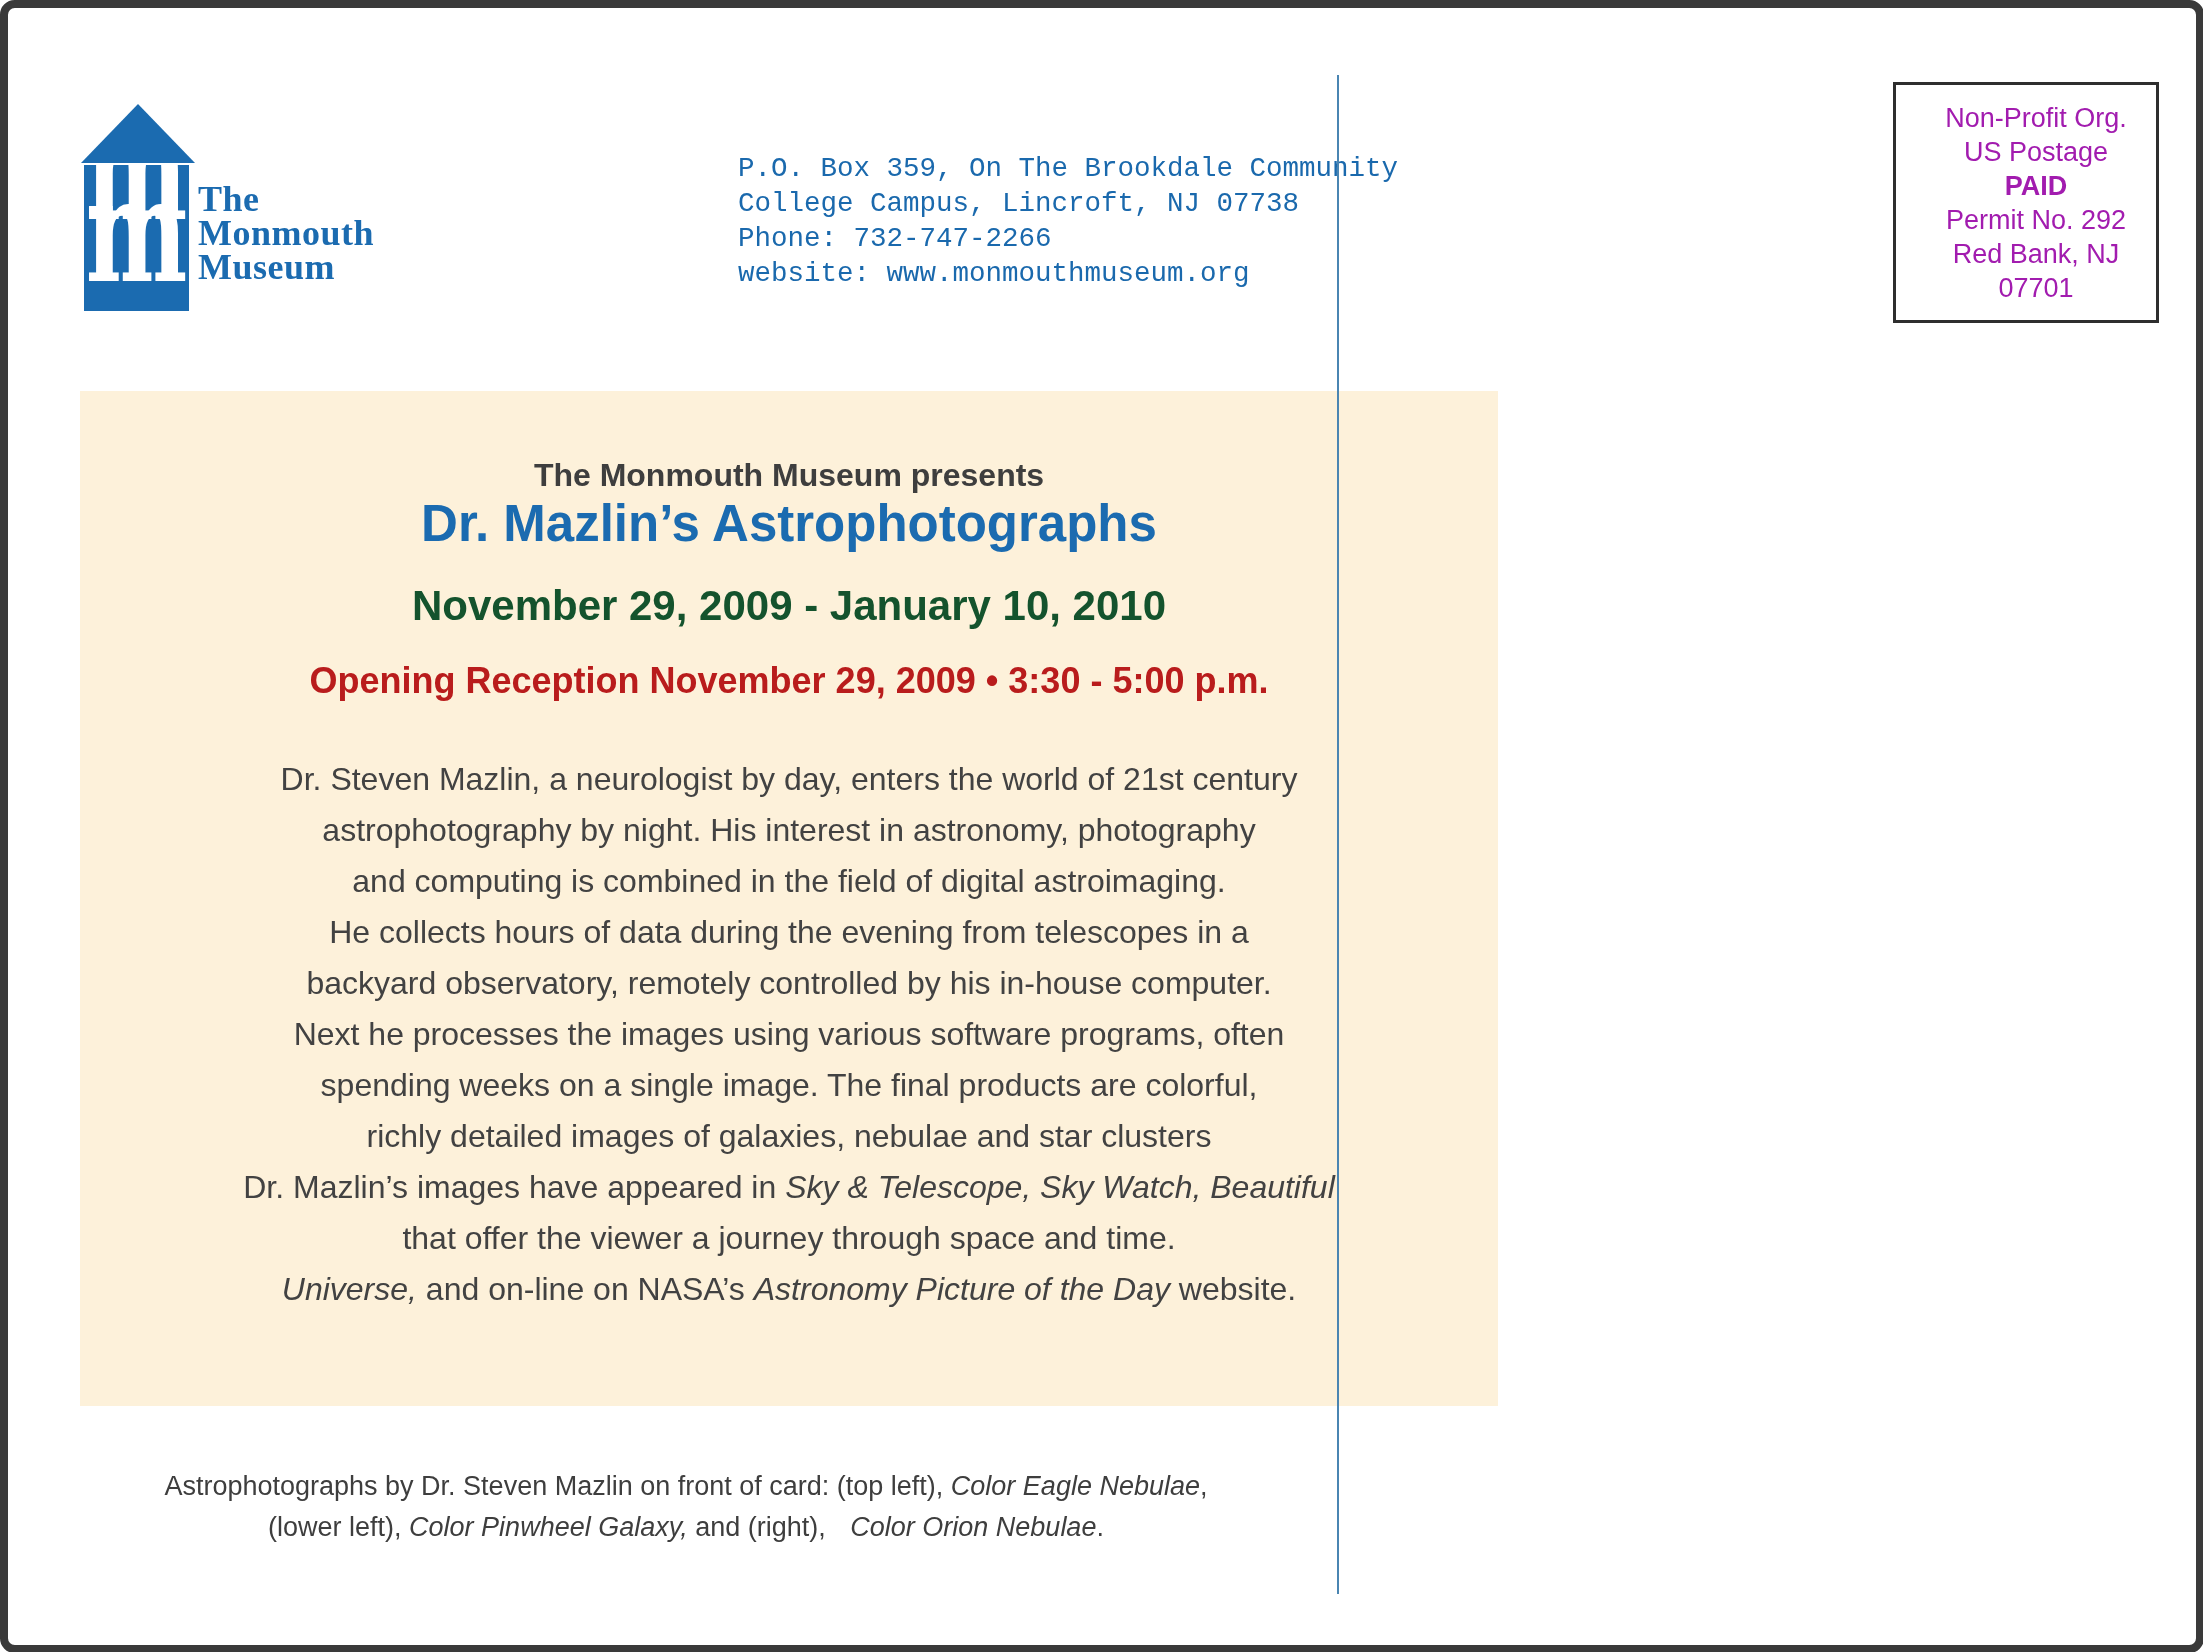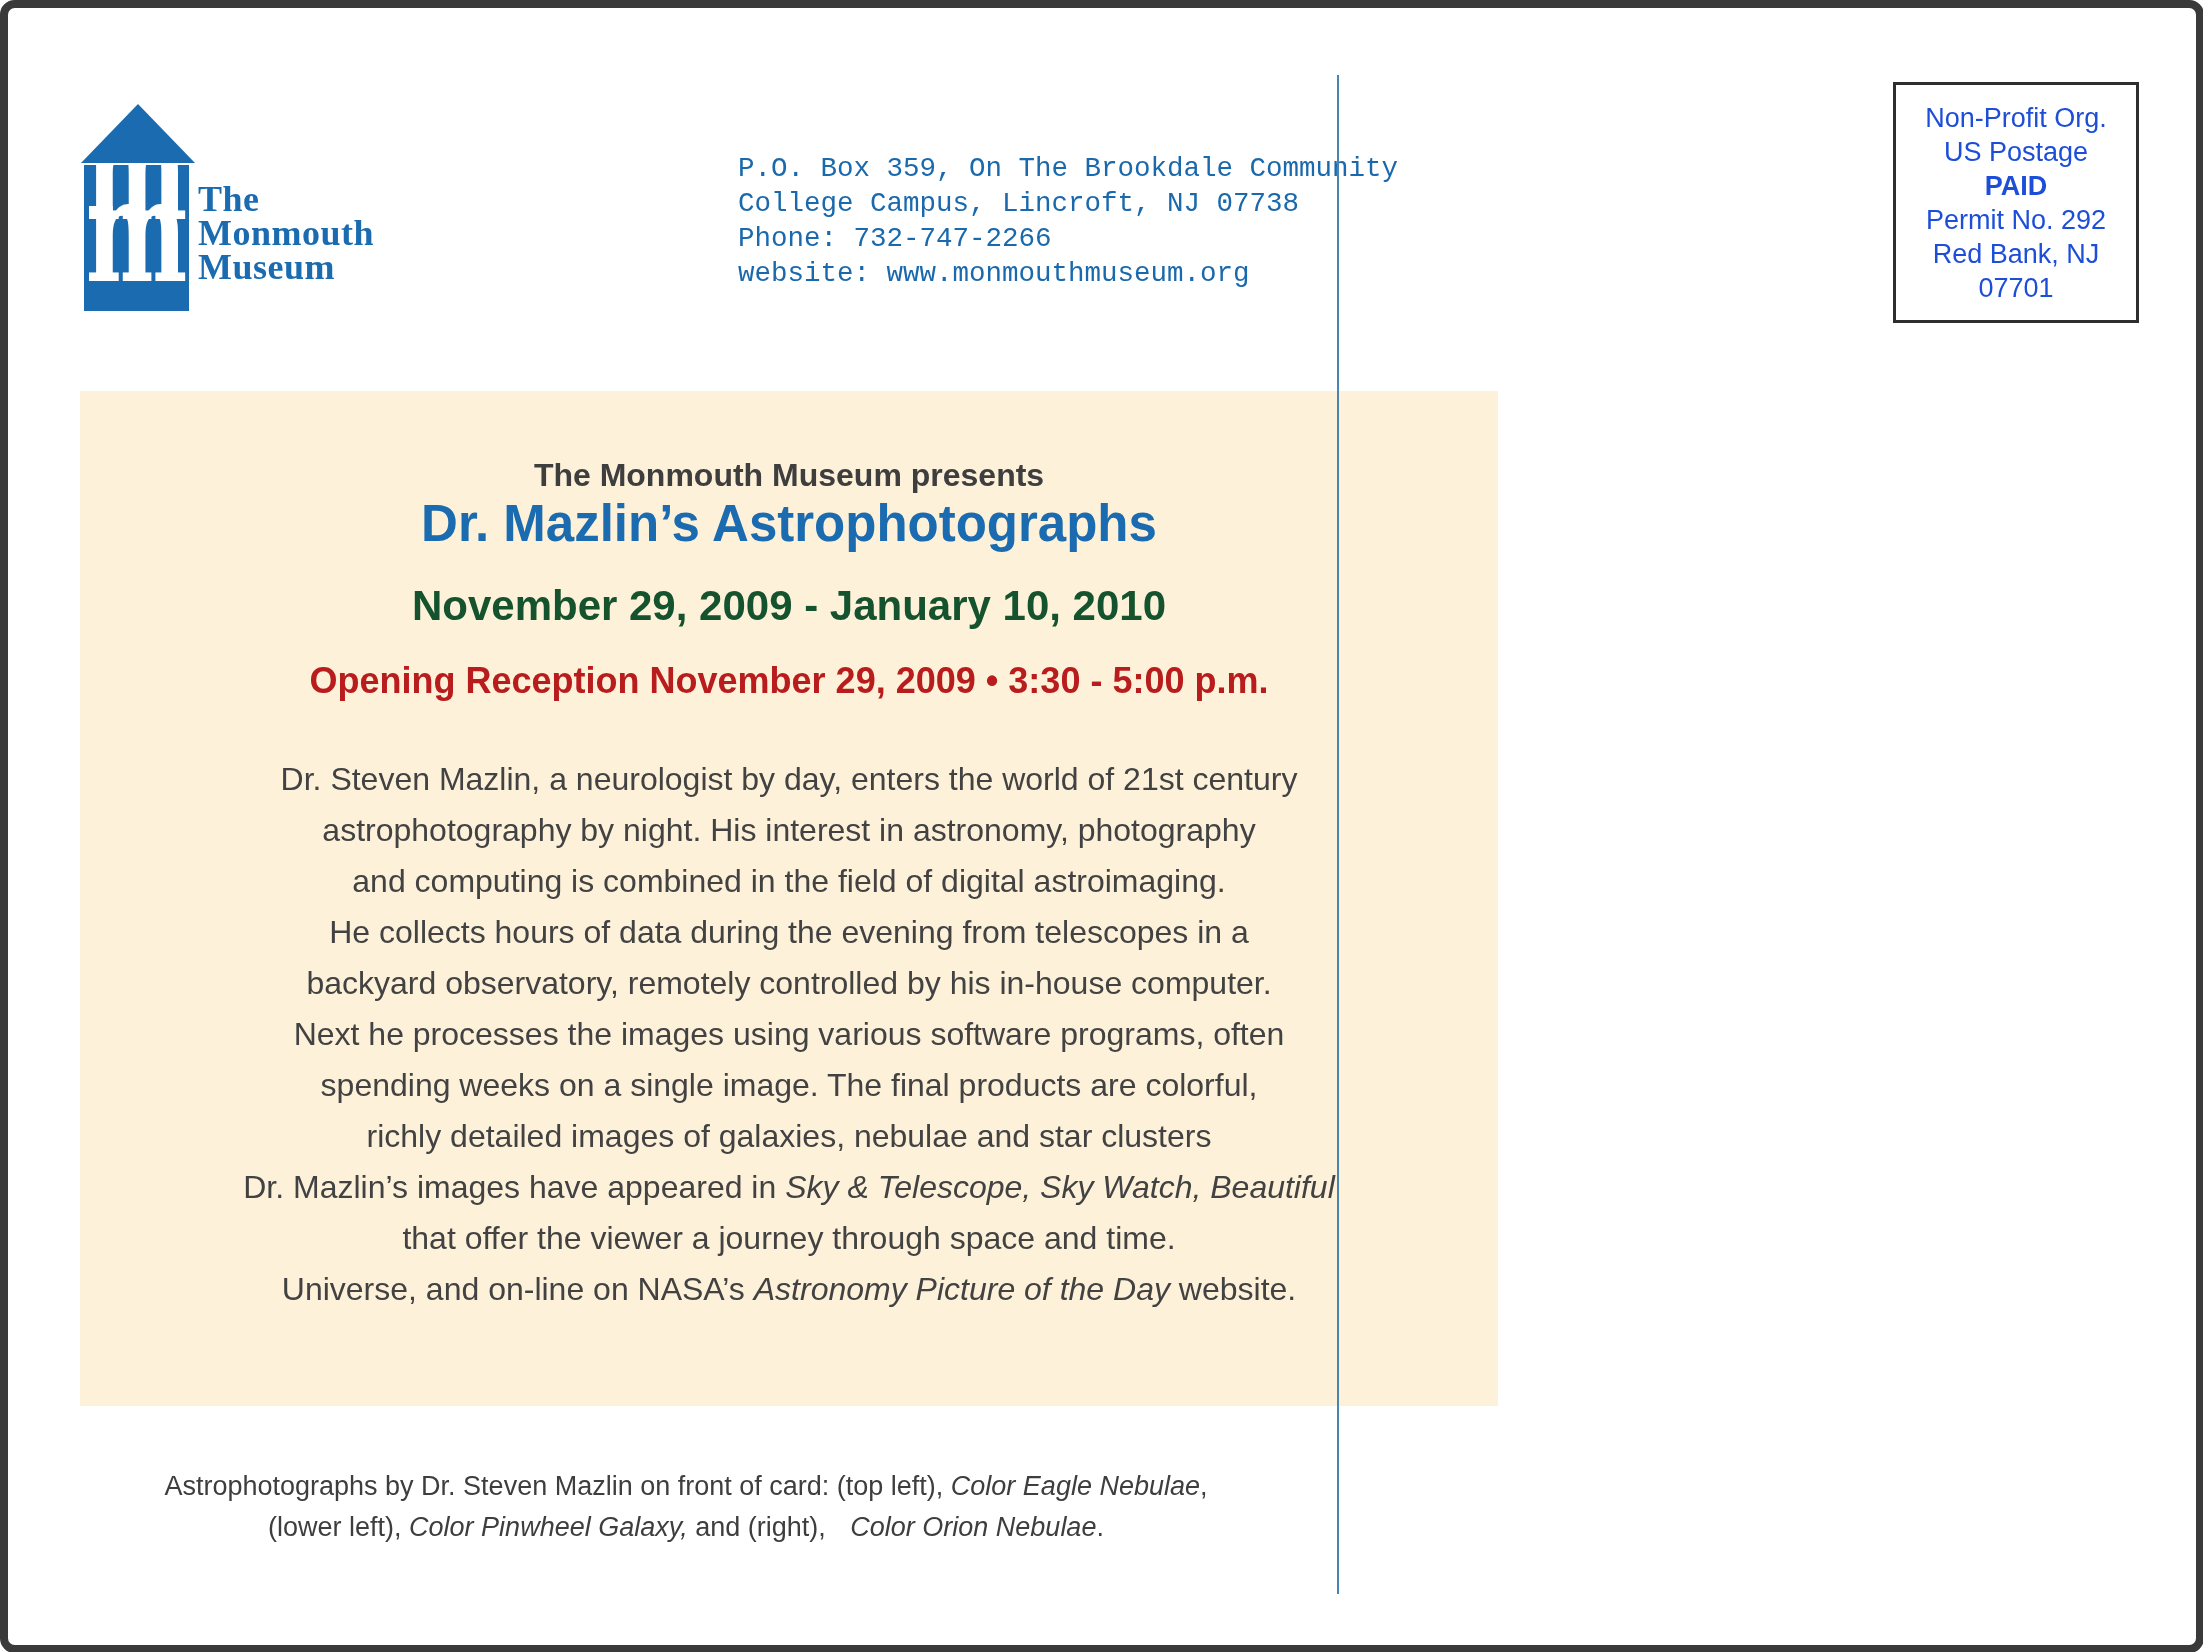--- a/index.html
+++ b/index.html
@@ -16,22 +16,22 @@
   .tower .m1{top:-42px;}
   .tower .m2{top:20px;}
   .museum-name{position:absolute;left:190px;top:174px;color:#1b6bb0;
         font-family:"Liberation Serif",serif;font-weight:bold;font-size:36px;line-height:34px;letter-spacing:0.5px;}
 
   
   .address{position:absolute;left:730px;top:143px;color:#1a69ad;font-size:27.5px;line-height:35px;font-family:Liberation Mono, monospace;}
 
   
   .permit{position:absolute;left:1885px;top:74px;width:240px;height:235px;border:3.7px solid #2e2e2e;
-        color:#1d4ed8;text-align:center;font-size:27px;line-height:34px;
-        display:flex;flex-direction:column;justify-content:center;}
+        color:#a21caf;text-align:center;font-size:27px;line-height:34px;
+        display:flex;flex-direction:column;justify-content:center;padding-left:20px;}
   .permit div:nth-child(3){font-weight:bold;}
 
   
   .panel{position:absolute;left:72px;top:383px;width:1418px;height:1015px;background:#fdf1da;
         text-align:center;box-sizing:border-box;}
   .presents{margin-top:66px;font-size:32px;font-weight:bold;color:#3e3e3e;}
   .title{font-size:51px;font-weight:bold;color:#1b6bb0;}
   .dates{margin-top:28.5px;font-size:42px;font-weight:bold;color:#14532d;}
   .reception{margin-top:30px;font-size:36px;font-weight:bold;color:#b91c1c;}
   .body-text{margin-top:52px;font-size:32px;line-height:51px;color:#424242;}
@@ -84,21 +84,21 @@
         <div><span>Dr. Steven Mazlin, a neurologist by day, enters the world of 21st century</span></div>
         <div><span>astrophotography by night. His interest in astronomy, photography</span></div>
         <div><span>and computing is combined in the field of digital astroimaging.</span></div>
         <div><span>He collects hours of data during the evening from telescopes in a</span></div>
         <div><span>backyard observatory, remotely controlled by his in-house computer.</span></div>
         <div><span>Next he processes the images using various software programs, often</span></div>
         <div><span>spending weeks on a single image. The final products are colorful,</span></div>
         <div><span>richly detailed images of galaxies, nebulae and star clusters</span></div>
         <div><span>Dr. Mazlin’s images have appeared in </span><span style="font-style: italic;">Sky &amp; Telescope, Sky Watch, Beautiful</span></div>
         <div><span>that offer the viewer a journey through space and time.</span></div>
-        <div><span style="">Universe,</span><span> and on-line on NASA’s </span><span style="font-style: italic;">Astronomy Picture of the Day</span><span> website.</span></div>
+        <div><span style="font-style: italic;">Universe,</span><span> and on-line on NASA’s </span><span style="font-style: italic;">Astronomy Picture of the Day</span><span> website.</span></div>
       </div>
   </div>
 
   <div class="caption">
       <div><span>Astrophotographs by Dr. Steven Mazlin on front of card: (top left), </span><span style="font-style: italic;">Color Eagle Nebulae</span><span>,</span></div>
       <div><span>(lower left), </span><span style="font-style: italic;">Color Pinwheel Galaxy,</span><span> and (right), </span><span style="font-style: italic; margin-left: 17px;">Color Orion Nebulae</span><span>.</span></div>
     </div>
 
   <div class="divider"></div>
 

